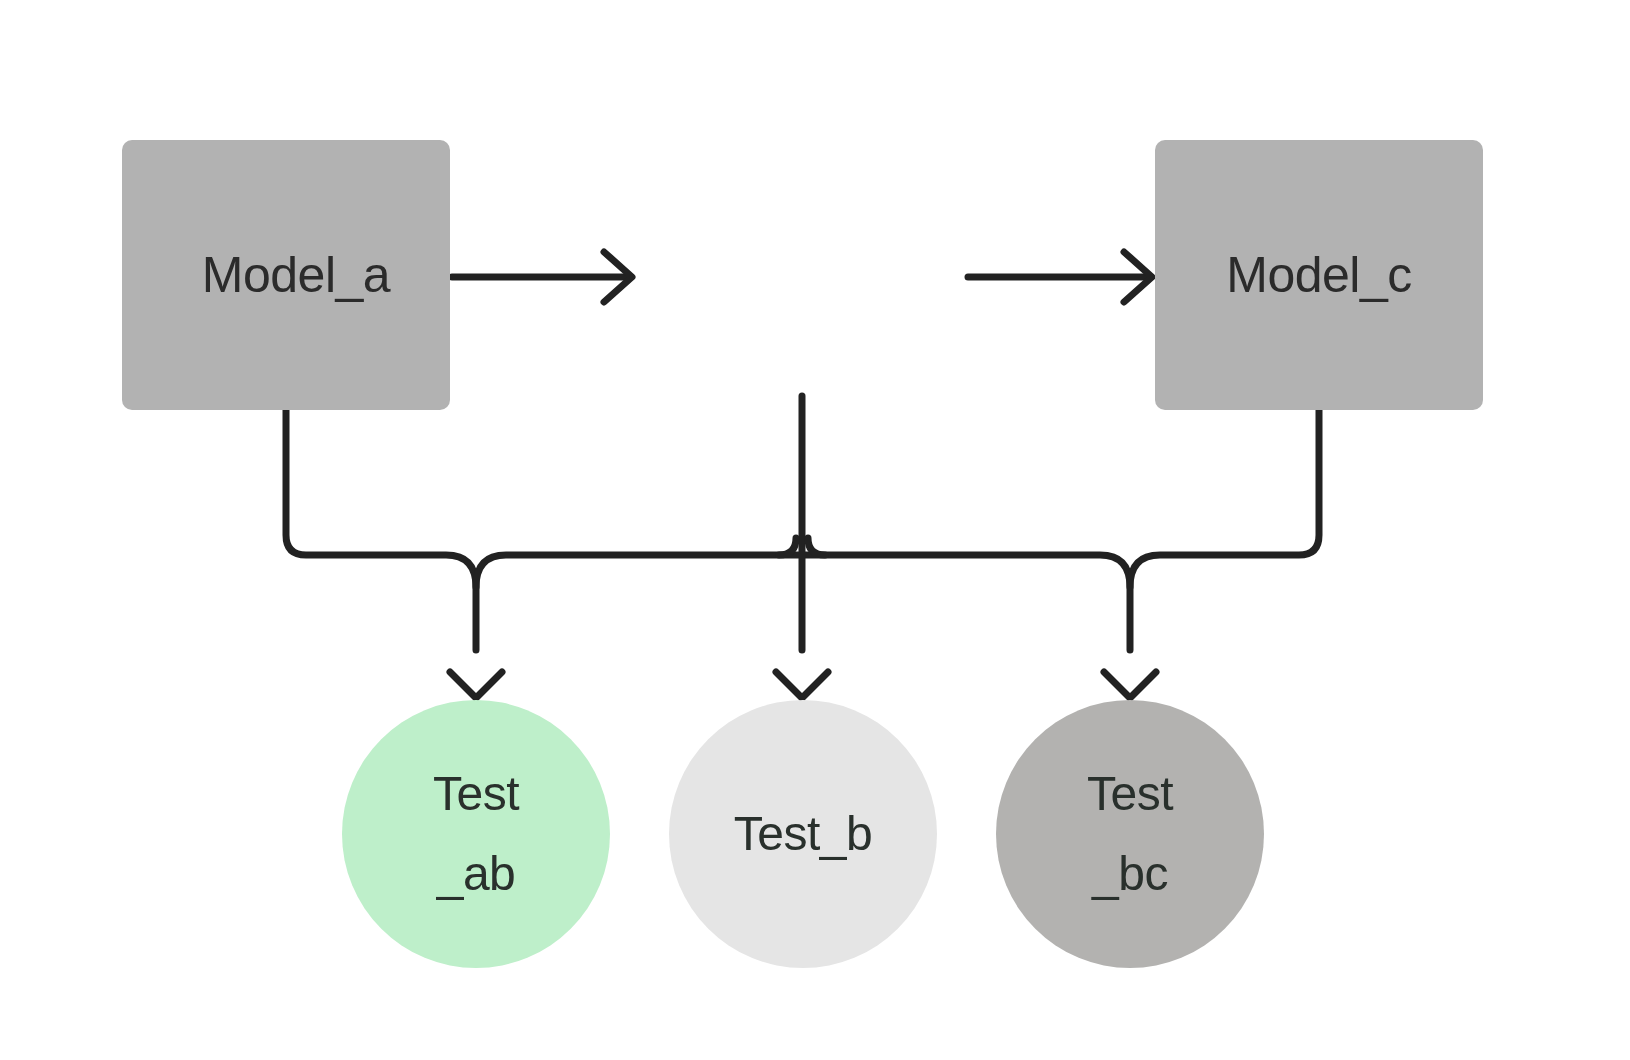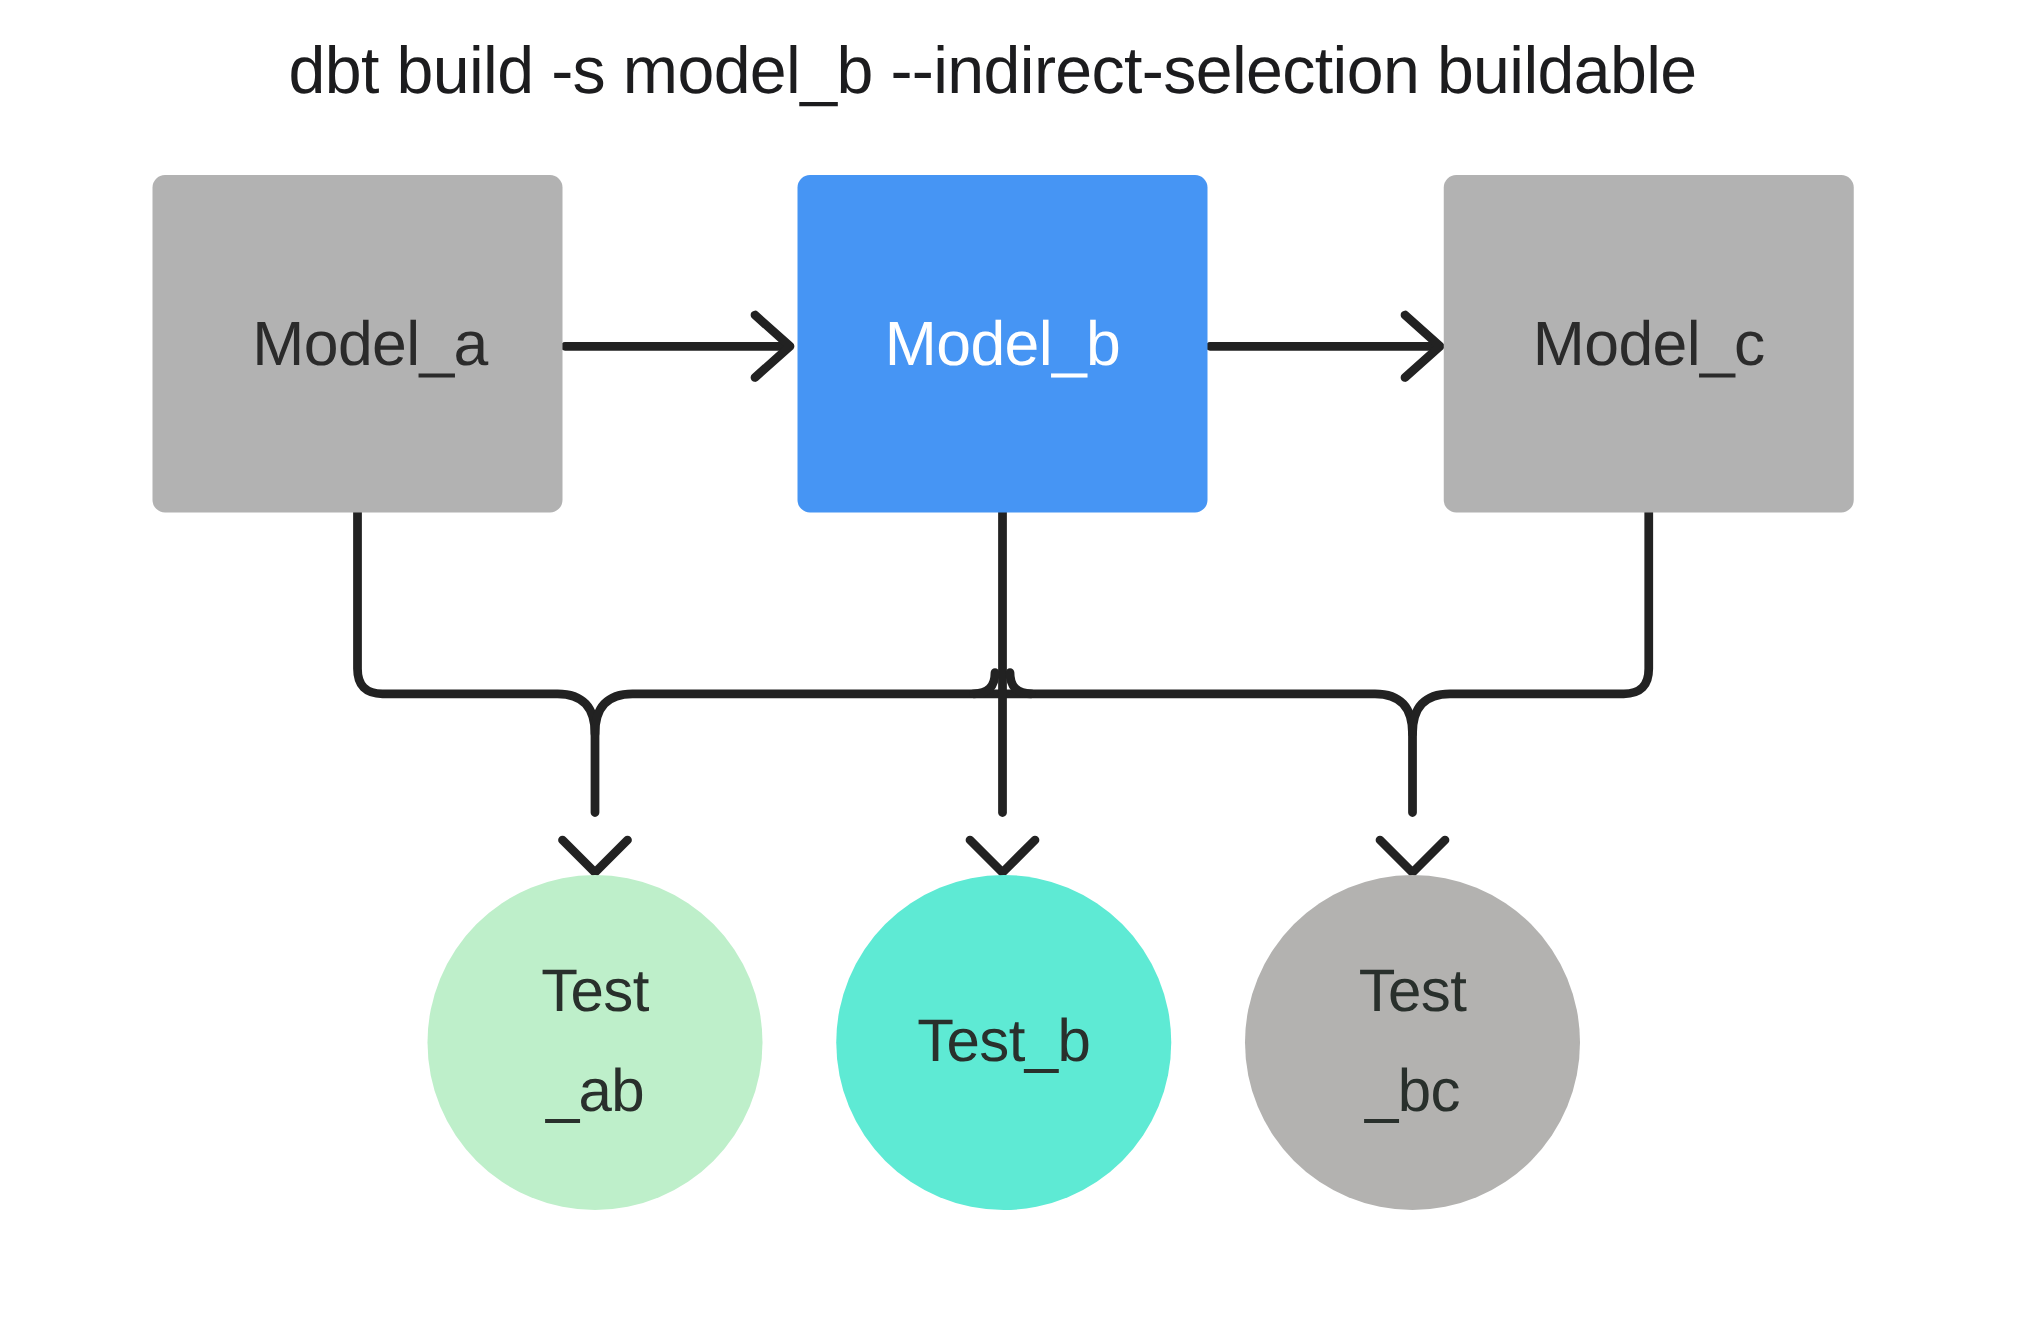--- a/index.html
+++ b/index.html
@@ -64,35 +64,34 @@
     text-align: center;
   }
   .test .label {
     font-size: 48px;
     line-height: 80px;
     color: #29302c;
     letter-spacing: -0.5px;
   }
   .test .label span { display: block; }
   .test-green  { background: #beefca; }
-  .test-yellow { background: #5eead4; }
+  .test-yellow { background: #e5e5e5; }
   .test-gray   { background: #b3b2b0; }
   #model-a { left: 122px; padding-left: 20px; }
   #model-b { left: 638px; }
   #model-c { left: 1155px; }
   #test-ab { left: 342px; }
   #test-b  { left: 669px; }
   #test-bc { left: 996px; }
 </style>
 </head>
 <body>
 
 <div class="canvas">
 
-  <div class="title">dbt build -s model_b --indirect-selection buildable</div>
 
   <svg class="edges" width="1630" height="1060" viewBox="0 0 1630 1060" fill="none" stroke="#222222" stroke-width="7" stroke-linecap="round" stroke-linejoin="round">
 
     <path d="M 452 277 H 628"></path>
     <path d="M 604 252 L 632 277 L 604 302"></path>
 
     <path d="M 968 277 H 1148"></path>
     <path d="M 1124 252 L 1152 277 L 1124 302"></path>
 
     <path d="M 286 408 V 535 Q 286 555 306 555 H 446 Q 476 555 476 587 V 650"></path>
@@ -106,23 +105,20 @@
     <path d="M 825 555 Q 808 555 808 538"></path>
 
     <path d="M 450 672 L 476 698 L 502 672"></path>
     <path d="M 776 672 L 802 698 L 828 672"></path>
     <path d="M 1104 672 L 1130 698 L 1156 672"></path>
   </svg>
 
   <div id="model-a" class="node model">
     <span class="label">Model_a</span>
   </div>
-  <div id="model-b" class="node model highlight">
-    <span class="label">Model_b</span>
-  </div>
   <div id="model-c" class="node model">
     <span class="label">Model_c</span>
   </div>
 
   <div id="test-ab" class="node test test-green">
     <div class="label">
       <span>Test</span>
       <span>_ab</span>
     </div>
   </div>

